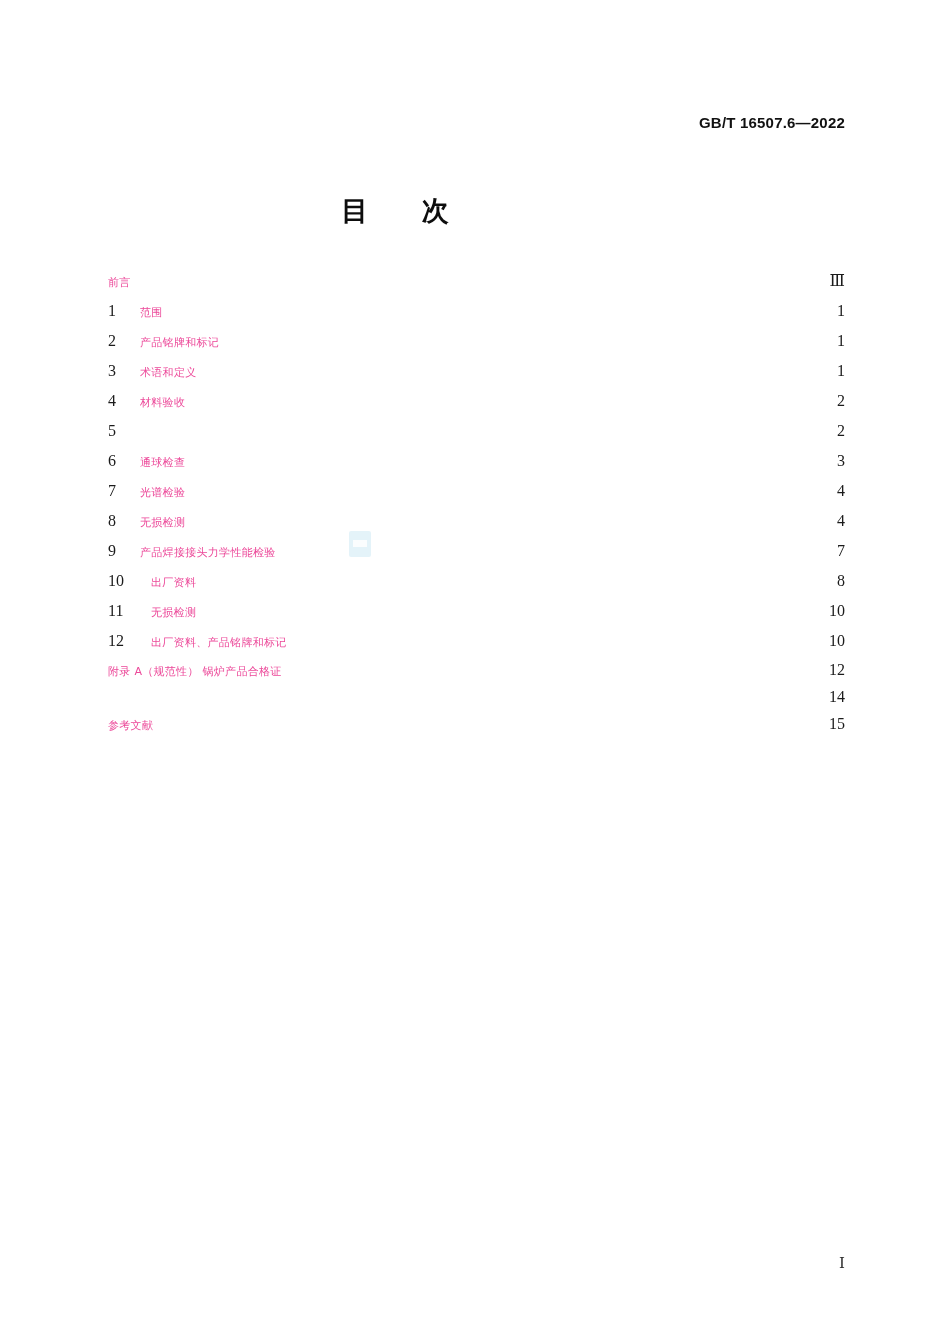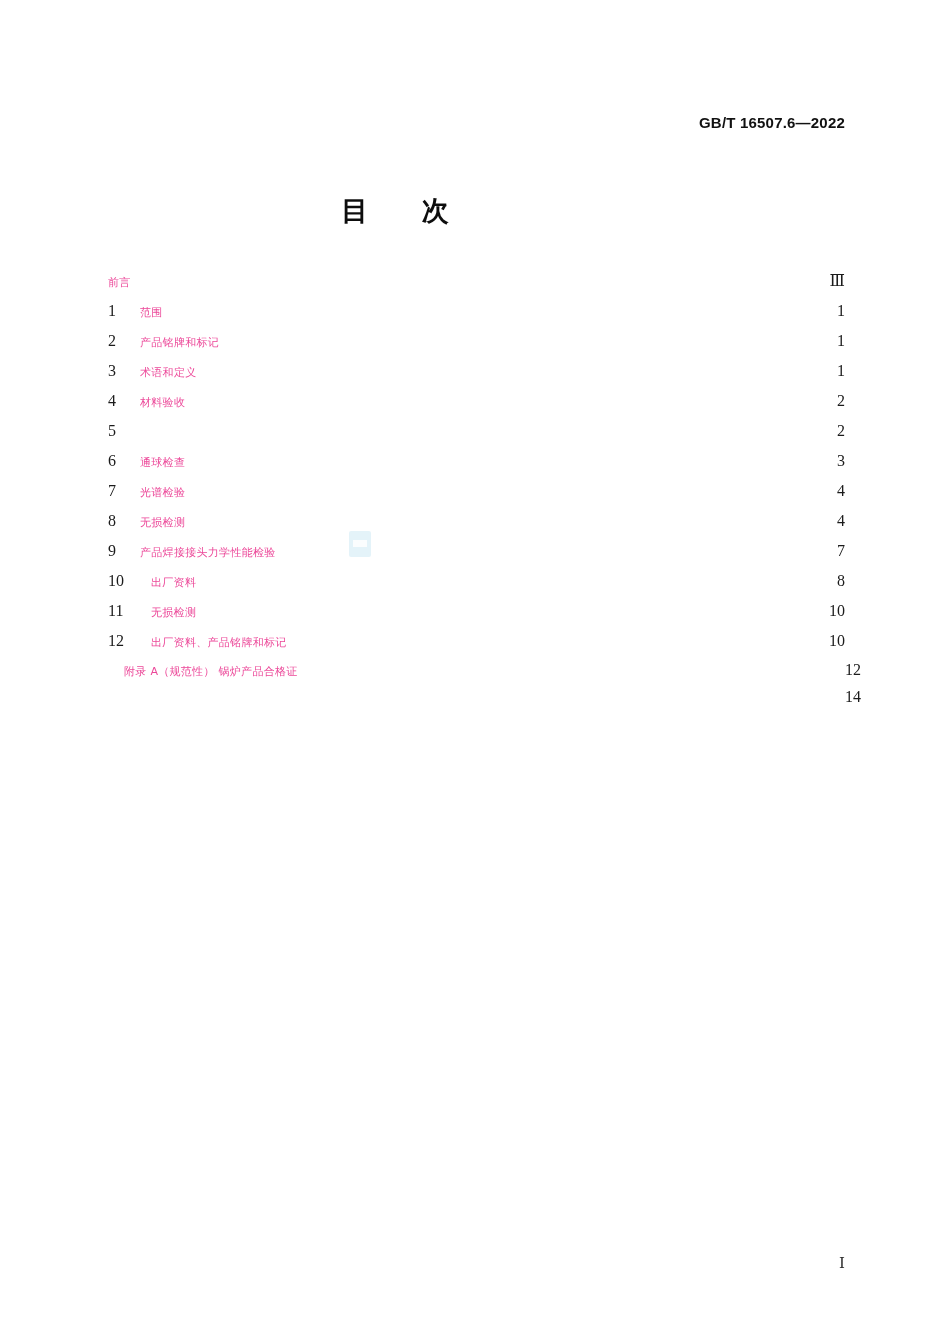--- a/index.html
+++ b/index.html
@@ -63,21 +63,21 @@
   .toc-entry {
     display: flex;
     align-items: baseline;
     width: 100%;
     height: 30px;
     font-size: 16.5px;
     line-height: 30px;
     color: #161616;
     white-space: nowrap;
   }
-  .toc-entry.tight { height: 27px; line-height: 27px; margin-left: 16px; }
+  .toc-entry.tight { height: 27px; line-height: 27px; }
 
   
   .e-num {
     flex: 0 0 auto;
     text-align: left;
     font-family: "Liberation Serif", "DejaVu Serif", serif;
     font-size: 16px;
     color: #1b1b1b;
   }
   .e-num.w1 { width: 32px; }
@@ -269,19 +269,26 @@
         <span class="e-gap"></span>
         <span class="e-dots"></span>
         <span class="e-page">12</span>
       </div>
       <div class="toc-entry tight">
         <span class="e-num w0"></span>
         <span class="e-gap"></span>
         <span class="e-dots"></span>
         <span class="e-page">14</span>
       </div>
+      <div class="toc-entry tight">
+        <span class="e-num w0"></span>
+        <span class="e-label appx">参考文献</span>
+        <span class="e-gap"></span>
+        <span class="e-dots"></span>
+        <span class="e-page">15</span>
+      </div>
     </div>
 
   <div class="scan-smudge"></div>
 
   <div class="folio">Ⅰ</div>
 
 </div>
 
 </body></html>

